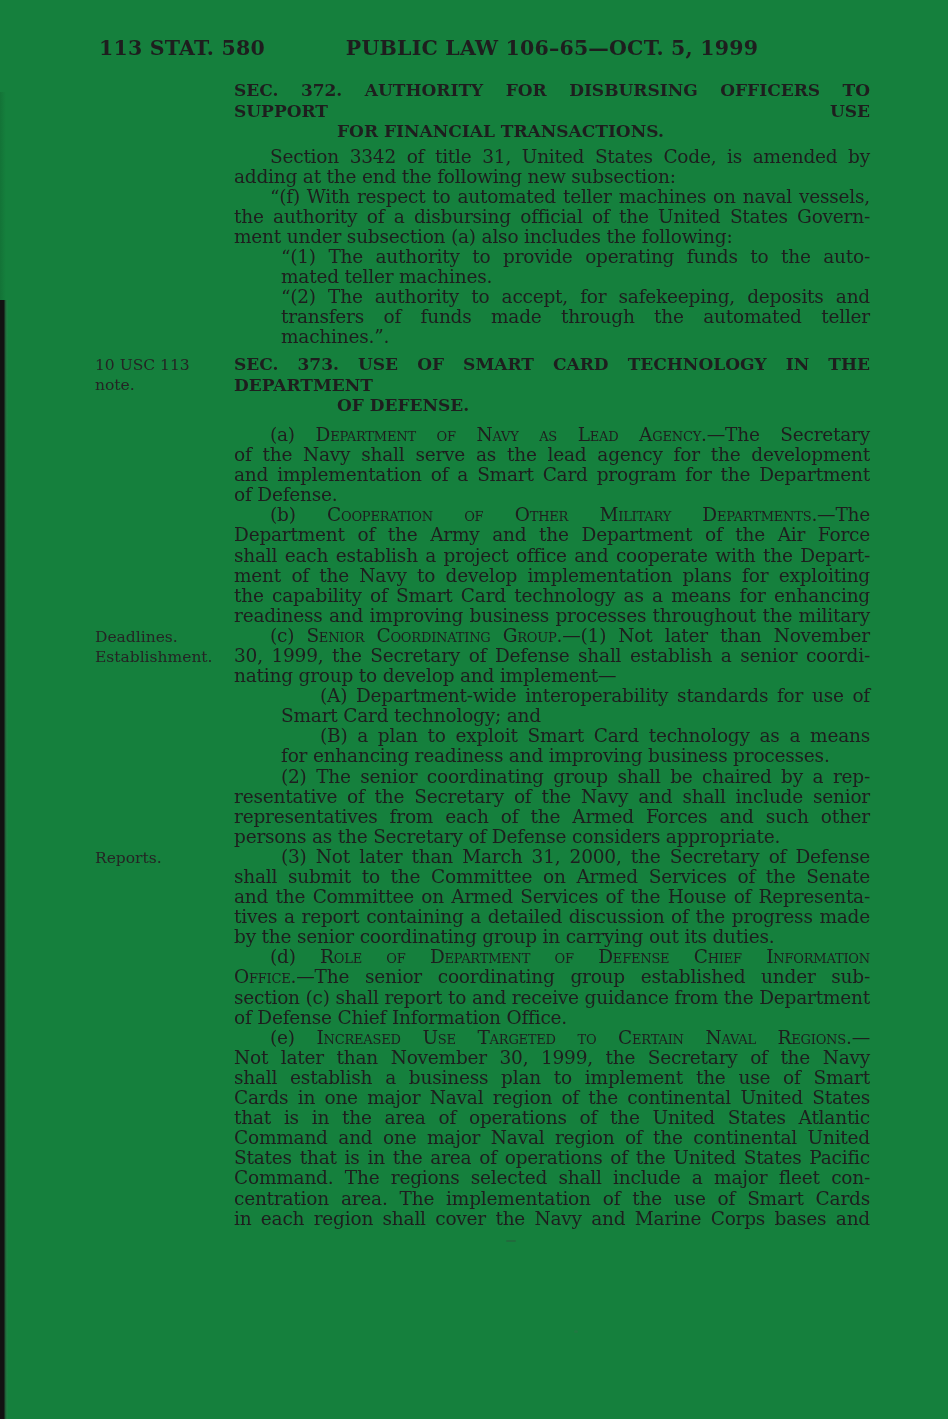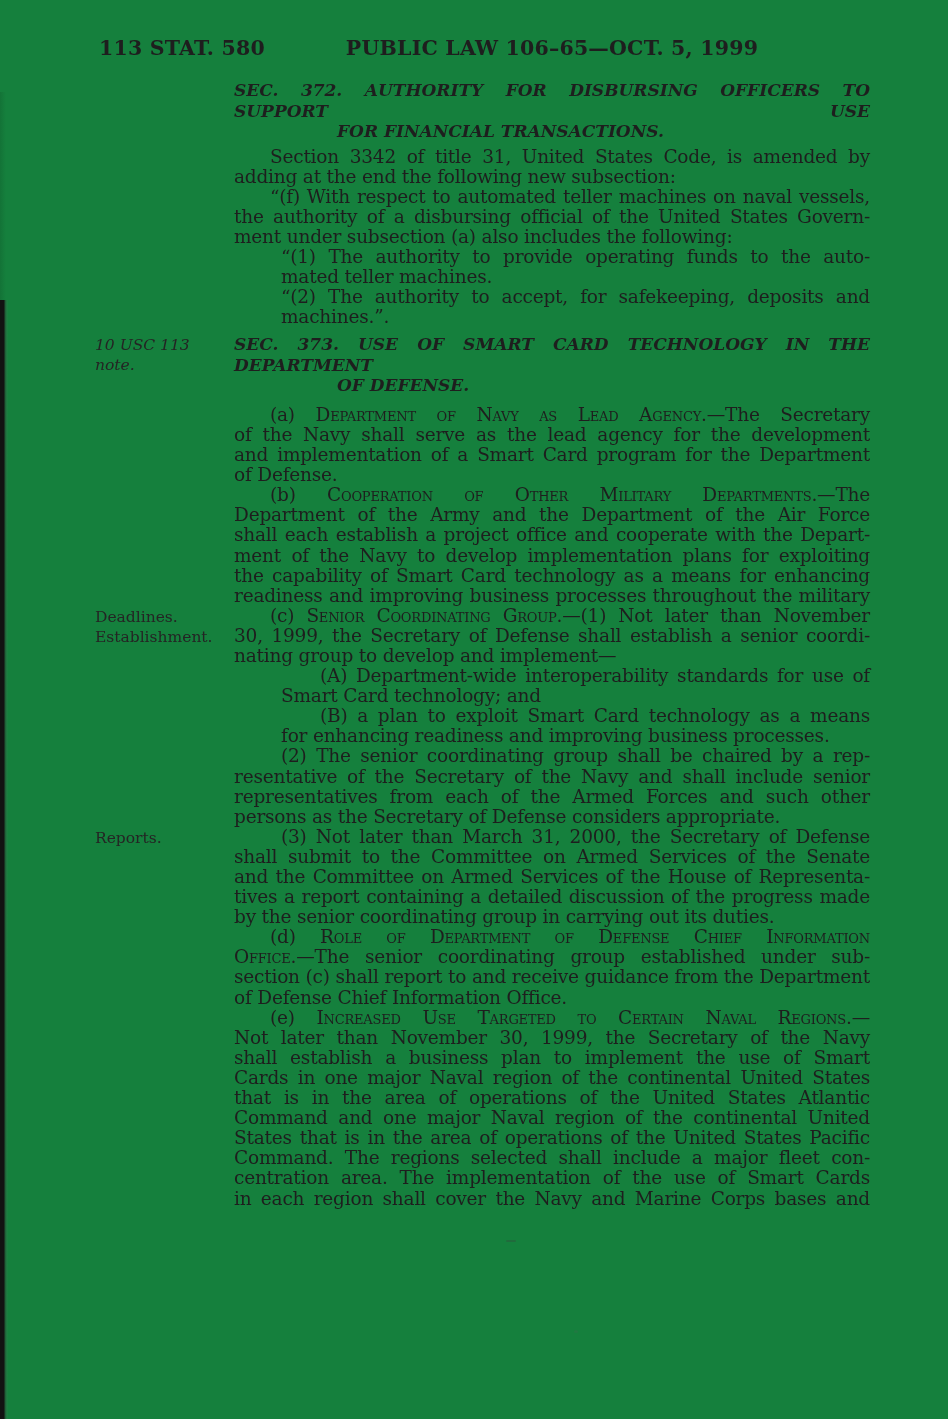--- a/index.html
+++ b/index.html
@@ -39,21 +39,20 @@
     position:absolute;left:234px;top:0;width:636px;
     text-align:center;font-size:20.5px;font-weight:600;letter-spacing:.2px;white-space:nowrap;
   }
 
   .text-column{position:absolute;left:234px;top:80px;width:636px;}
 
   .block{position:relative;margin:0;}
   .block.heading{
     font-weight:700;font-size:17px;line-height:20.5px;
     margin-bottom:5px;
-    font-style:italic;
   }
   .block.heading + .block.para{margin-bottom:0;}
   .block.heading.h-373{margin-top:7px;margin-bottom:9px;}
   .block.para{font-size:18.5px;line-height:20.1px;letter-spacing:-0.2px;}
 
   .line{white-space:normal;}
   .line.just{text-align:justify;text-align-last:justify;}
   .line.h1{padding-left:0;}
   .line.h2{padding-left:103px;}
   .line.p0{padding-left:0;}
@@ -90,20 +89,21 @@
       </div>
       <div class="block para">
         <div class="line p1 just"><span>Section 3342 of title 31, United States Code, is amended by</span></div>
         <div class="line p0"><span>adding at the end the following new subsection:</span></div>
         <div class="line p1 just"><span>“(f) With respect to automated teller machines on naval vessels,</span></div>
         <div class="line p0 just"><span>the authority of a disbursing official of the United States Govern-</span></div>
         <div class="line p0"><span>ment under subsection (a) also includes the following:</span></div>
         <div class="line p2 just"><span>“(1) The authority to provide operating funds to the auto-</span></div>
         <div class="line p2"><span>mated teller machines.</span></div>
         <div class="line p2 just"><span>“(2) The authority to accept, for safekeeping, deposits and</span></div>
+        <div class="line p2 just"><span>transfers of funds made through the automated teller</span></div>
         <div class="line p2"><span>machines.”.</span></div>
       </div>
       <div class="block heading h-373">
         <div class="margin-note">
           <div class="mn-line">10 USC 113 note.</div>
         </div>
         <div class="line h1 just"><span>SEC. 373. USE OF SMART CARD TECHNOLOGY IN THE DEPARTMENT</span></div>
         <div class="line h2"><span>OF DEFENSE.</span></div>
       </div>
       <div class="block para">

